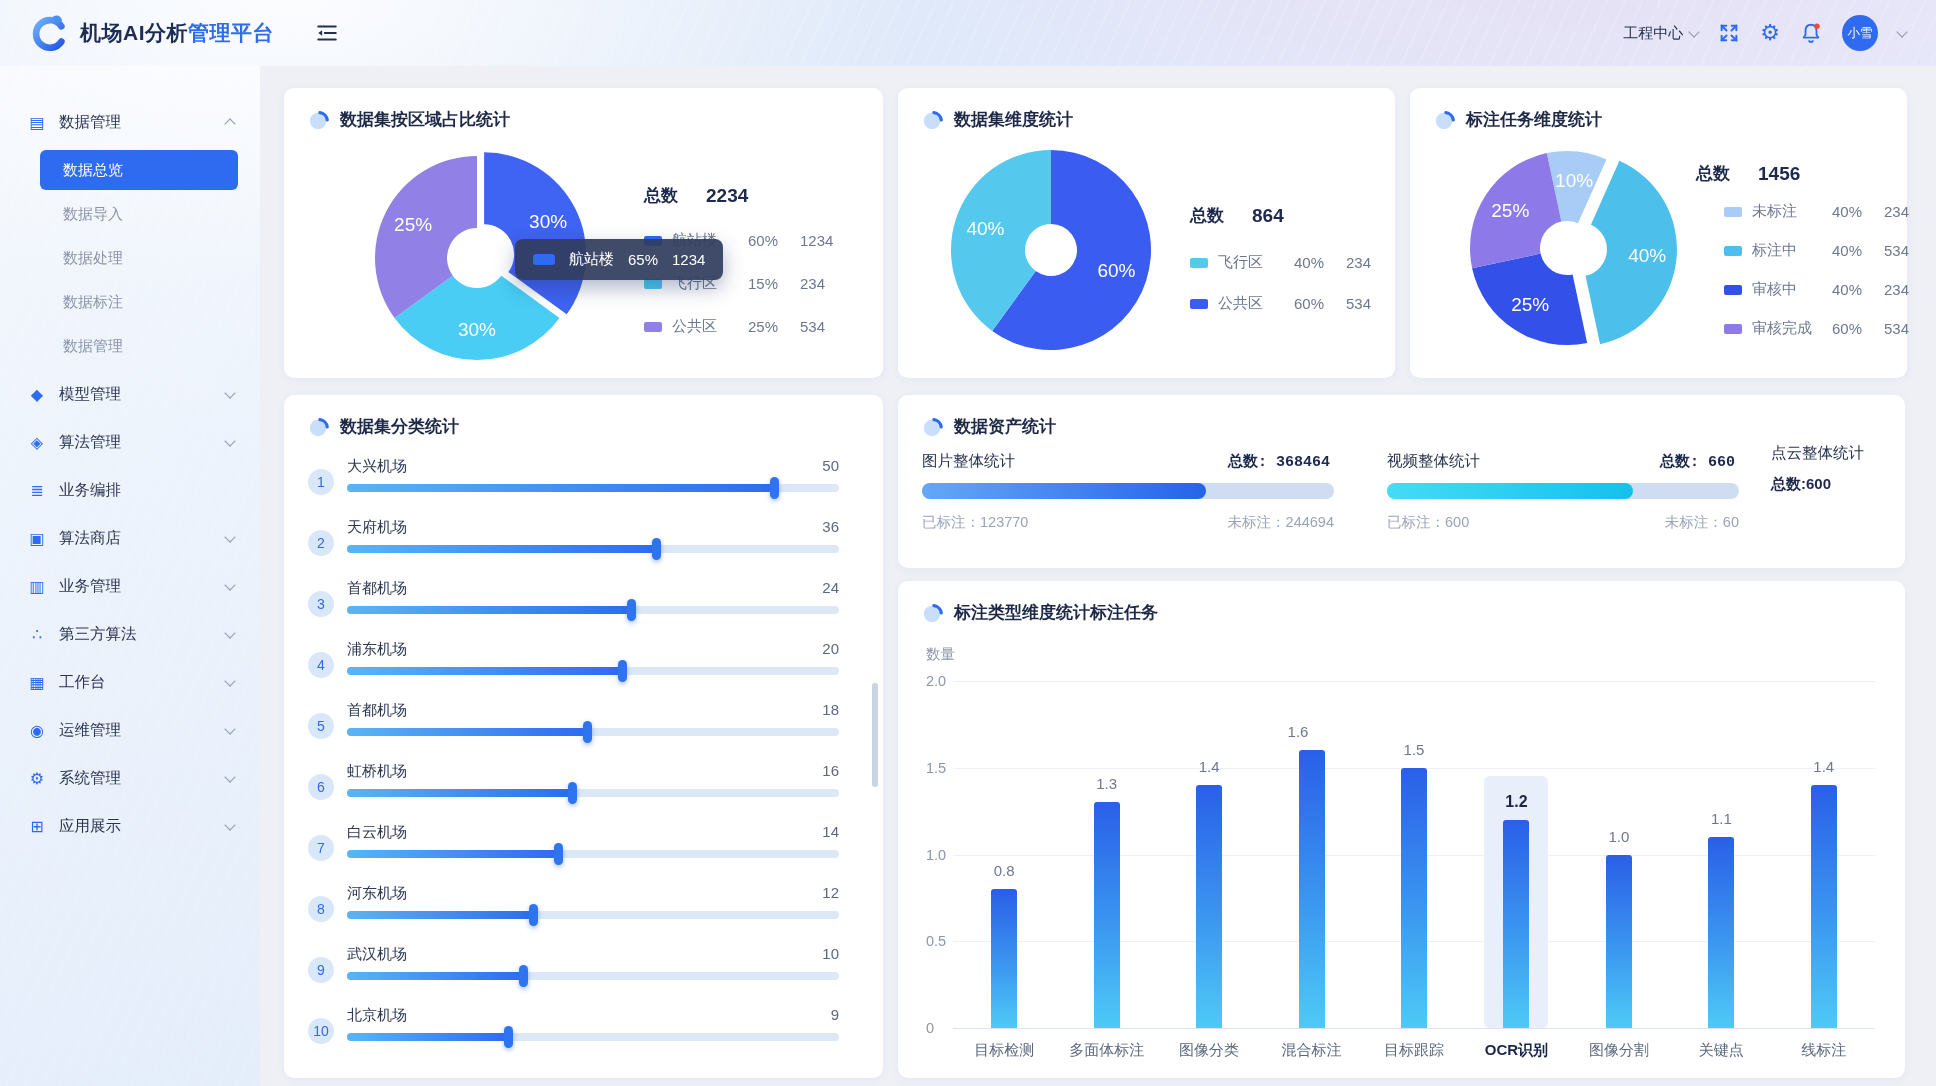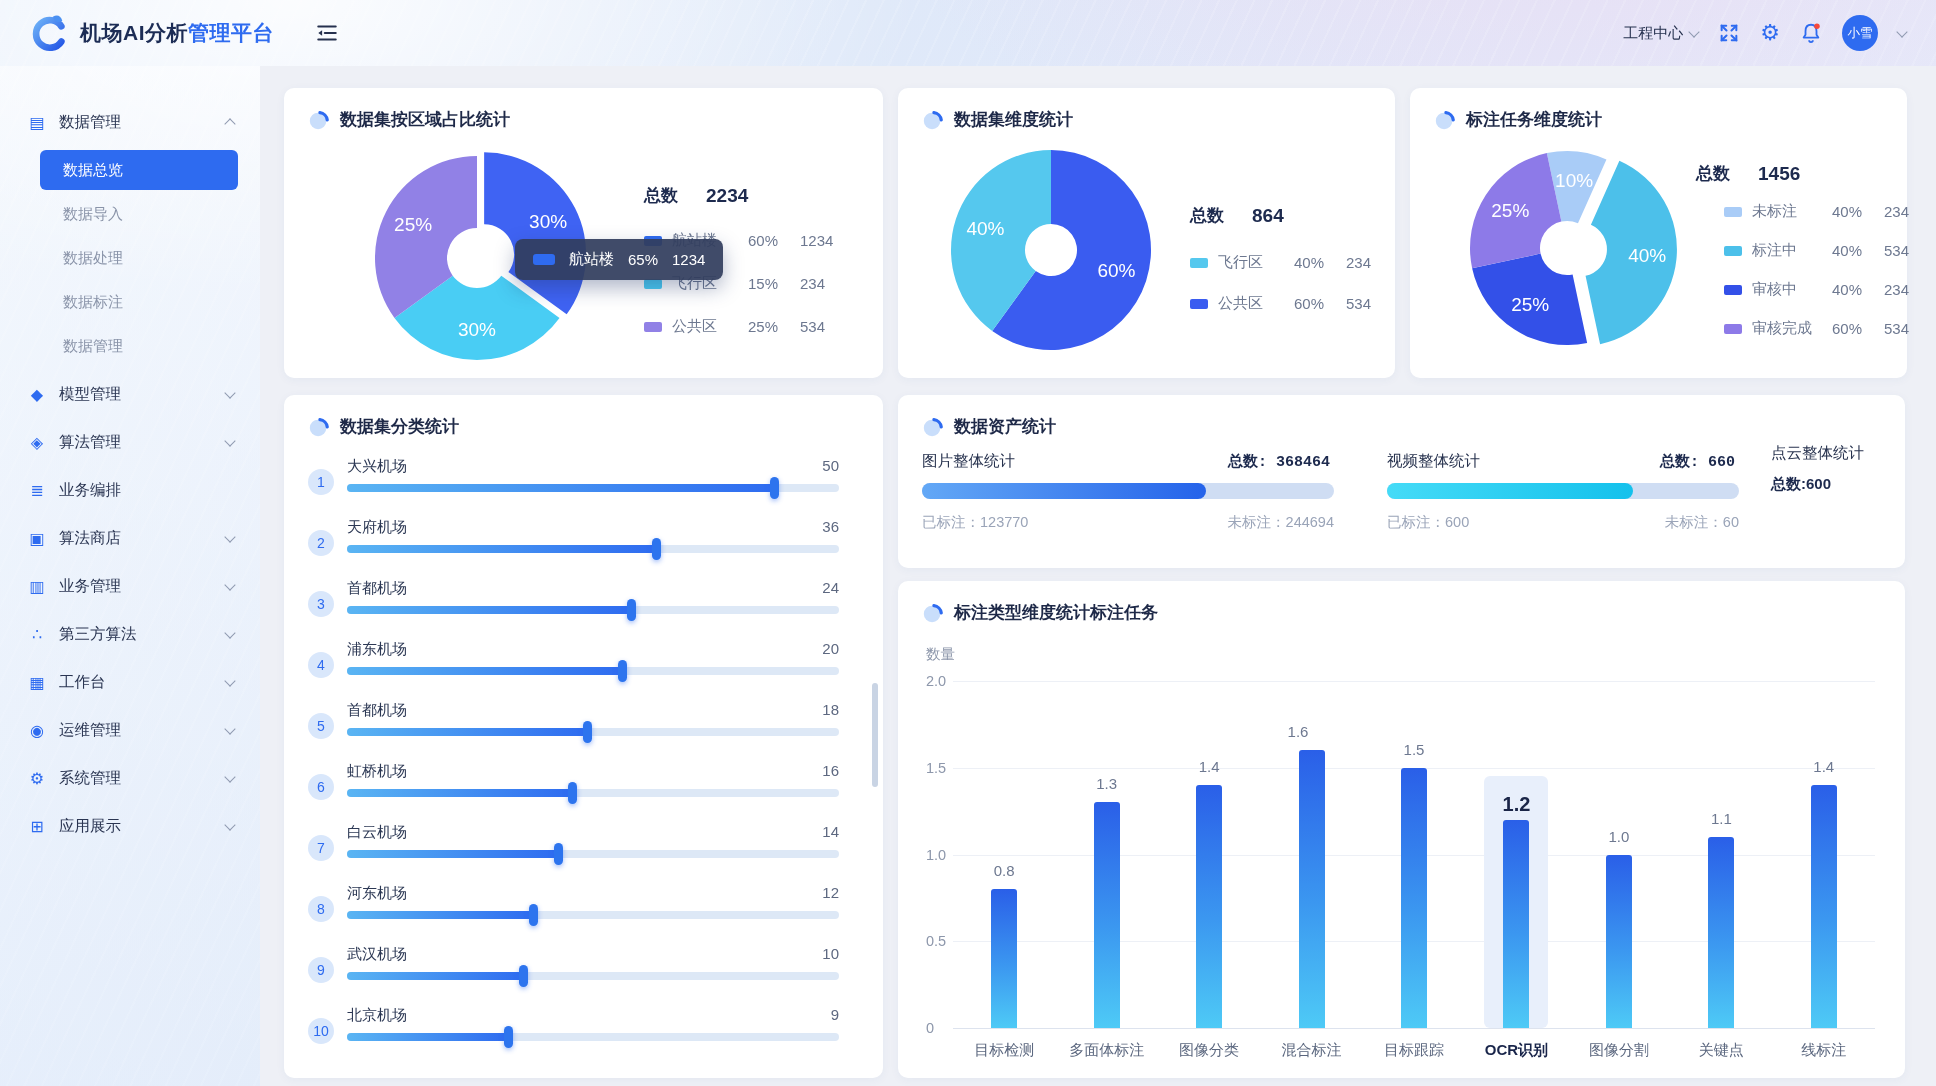--- a/index.html
+++ b/index.html
@@ -108,21 +108,21 @@
 
   
   .chart-area { position:absolute; inset:0; }
   .ylabel { position:absolute; left:28px; top:64px; font-size:14.5px; color:#8d97ab; }
   .gridline { position:absolute; left:55px; right:30px; height:1px; background:#edf0f6; z-index:0; }
   .gridline.zero { background:#dde3ee; }
   .ytick { position:absolute; left:28px; width:34px; font-size:14.5px; color:#8d97ab; transform:translateY(-50%); }
   .bar { position:absolute; width:26px; border-radius:3px 3px 0 0; z-index:1; cursor:pointer;
     background:linear-gradient(180deg,#2a5fe8 0%,#3b97f0 55%,#4ecaf6 100%); }
   .bar-val { position:absolute; width:64px; text-align:center; font-size:15px; color:#6d7890; z-index:2; }
-  .bar-val.hl { font-weight:700; color:#1a2547; font-size:20px;text-align:center; }
+  .bar-val.hl { font-weight:700; color:#1a2547; font-size:16px;text-align:center; }
   .xlab { position:absolute; width:110px; text-align:center; font-size:15px; color:#5a667e; z-index:2; }
   .xlab.hl { font-weight:700; color:#19254a; }
   .hl-col { position:absolute; background:#e8effb; border-radius:6px; z-index:0; }
 </style>
 </head>
 <body>
 
 <div class="app">
 
   <header class="topbar">

